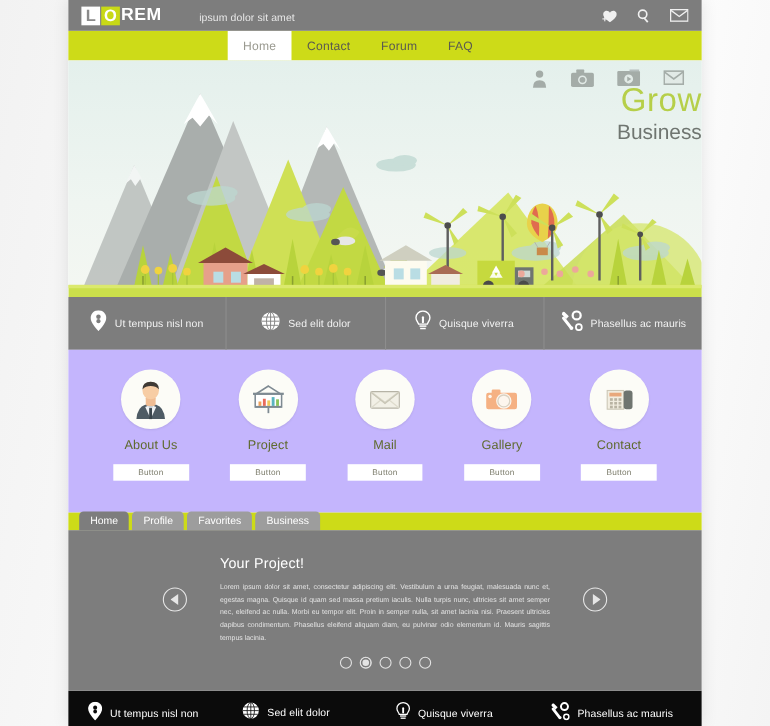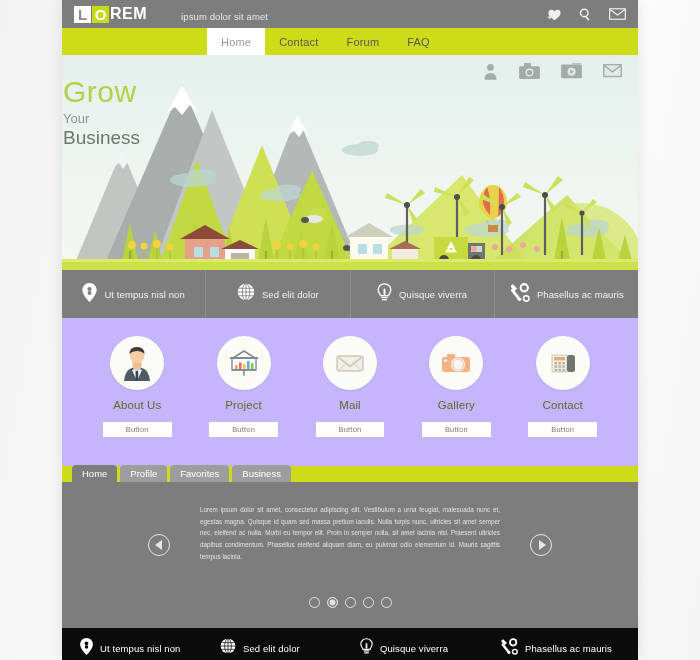--- a/index.html
+++ b/index.html
@@ -62,21 +62,21 @@
   .nav-item.active {
     background: #ffffff; color: #9a9a90;
   }
 
   
   .hero {
     position: relative; height: 215px; overflow: hidden;
     background: linear-gradient(180deg,#e8f2ee 0%,#eef4f1 45%,#f3f6f2 100%);
   }
   .hero-title {
-    position: absolute; left: 1px; right: 0; top: 20px; text-align: left; z-index: 6;
+    position: absolute; left: 12px; right: 0; top: 20px; text-align: right; z-index: 6;
   }
   .hero-grow { font-size: 30px; color: #b6cf49; font-weight: normal; letter-spacing: .5px; }
   .hero-your { font-size: 13px; color: #8e9490; margin-top: 2px; }
   .hero-biz { font-size: 19px; color: #6f7570; margin-top: 1px; }
   .hero-icons {
     position: absolute; right: 16px; top: 8px; display: flex; gap: 21px; z-index: 7;
   }
   .hero-icons svg { display: block; opacity: .55; }
   .scene { position: absolute; inset: 0; }
 
@@ -416,21 +416,20 @@
       <span>
         <svg width="19" height="16" viewBox="0 0 24 20">
               <rect x="1" y="2" width="22" height="15" fill="#dfe5e2" stroke="#6f7570" stroke-width="1.8"></rect>
               <path d="M1.5,3 L12,11 L22.5,3" fill="none" stroke="#6f7570" stroke-width="1.8"></path>
             </svg>
       </span>
     </div>
 
     <div class="hero-title">
       <div class="hero-grow">Grow</div>
-      <div class="hero-your">Your</div>
       <div class="hero-biz">Business</div>
     </div>
   </div>
 
   <div class="featurebar">
     <div class="feature">
       <span>
         <svg width="15" height="19" viewBox="0 0 18 24">
               <path d="M9,0 C4,0 0,4 0,9 C0,15 9,24 9,24 C9,24 18,15 18,9 C18,4 14,0 9,0 z" fill="#ffffff"></path>
               <circle cx="9" cy="7.5" r="2.6" fill="#7d7d7d"></circle>
@@ -583,20 +582,21 @@
       <svg width="9" height="10" viewBox="0 0 9 10">
             <polygon points="7,0 7,10 0,5" fill="#e6e6e6"></polygon>
           </svg>
     </div>
     <div class="arrow right">
       <svg width="9" height="10" viewBox="0 0 9 10">
             <polygon points="2,0 2,10 9,5" fill="#e6e6e6"></polygon>
           </svg>
     </div>
     <div class="panel-inner">
+      <div class="panel-title">Your Project!</div>
       <div class="panel-body">Lorem ipsum dolor sit amet, consectetur adipiscing elit. Vestibulum a urna feugiat, malesuada nunc et, egestas magna. Quisque id quam sed massa pretium iaculis. Nulla turpis nunc, ultricies sit amet semper nec, eleifend ac nulla. Morbi eu tempor elit. Proin in semper nulla, sit amet lacinia nisi. Praesent ultricies dapibus condimentum. Phasellus eleifend aliquam diam, eu pulvinar odio elementum id. Mauris sagittis tempus lacinia.</div>
     </div>
     <div class="dots">
       <span class="dot"></span>
       <span class="dot active"></span>
       <span class="dot"></span>
       <span class="dot"></span>
       <span class="dot"></span>
     </div>
   </div>

